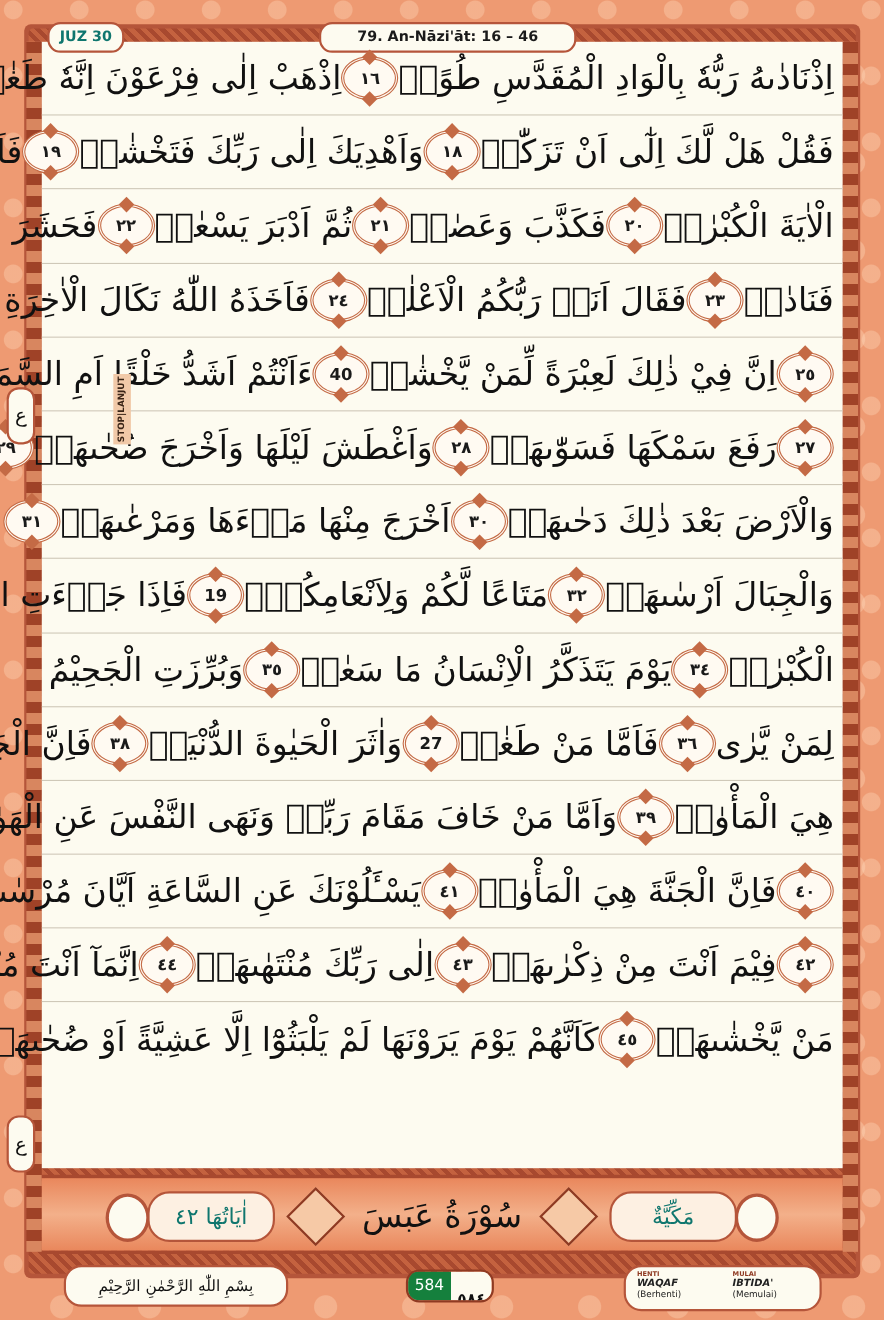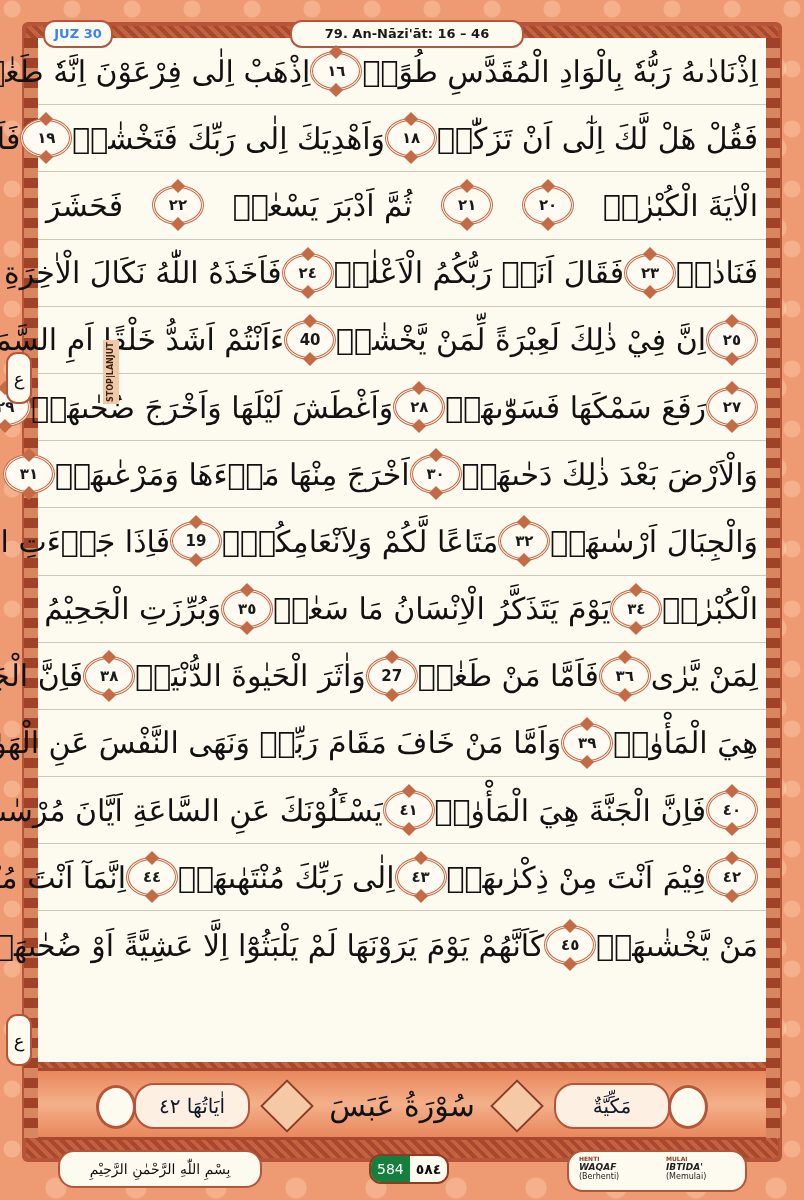--- a/index.html
+++ b/index.html
@@ -29,21 +29,21 @@
   .side-scallop-l, .side-scallop-r {
     position:absolute; top:38px; width:14px; height:1100px;
     background: repeating-linear-gradient(180deg, #9f4227 0 10px, #d8865f 10px 20px);
   }
   .side-scallop-l { left:24px; }
   .side-scallop-r { right:24px; }
 
   .juz-badge {
     position:absolute; left:43px; top:20px; width:66px; height:24px;
     background:#fdfbf0; border:2px solid #b5553a; border-radius:12px;
-    text-align:center; line-height:24px; font-weight:bold; font-size:13px; color:#3b82f6;
+    text-align:center; line-height:24px; font-weight:bold; font-size:13px; color:#0f766e;
   }
   .surah-badge {
     position:absolute; left:290px; top:20px; width:230px; height:24px;
     background:#fdfbf0; border:2px solid #b5553a; border-radius:12px;
     text-align:center; line-height:24px; font-weight:bold; font-size:13px; color:#1a1a1a;
   }
 
   .lines { position:absolute; left:38px; top:38px; width:728px; }
   .line {
     height:67.2px; position:relative; box-sizing:border-box;
@@ -90,21 +90,21 @@
   }
   .sp-cap-l, .sp-cap-r {
     position:absolute; top:14px; width:34px; height:38px; border-radius:50%;
     background:#fdfbf0; border:3px solid #b5553a;
   }
   .sp-cap-l { left:58px; } .sp-cap-r { right:58px; }
   .sp-box {
     position:absolute; top:12px; height:42px; background:#fdf0e2;
     border:2px solid #b5553a; border-radius:20px;
     display:flex; align-items:center; justify-content:center;
-    font-family:"DejaVu Serif", serif; font-size:20px; color:#0f172a;
+    font-family:"DejaVu Serif", serif; font-size:20px; color:#0f766e;
   }
   .sp-box.ayat { left:96px; width:112px; }
   .sp-box.place { right:96px; width:112px; }
   .sp-diamond {
     position:absolute; top:16px; width:34px; height:34px; background:#f6c9a6;
     border:2px solid #8f3a22; transform:rotate(45deg);
   }
   .sp-diamond.l { left:230px; } .sp-diamond.r { right:230px; }
   .sp-title {
     position:absolute; left:280px; top:8px; width:168px; height:52px;
@@ -116,21 +116,21 @@
     position:absolute; left:58px; top:1150px; width:200px; height:34px;
     background:#fdfbf0; border:2px solid #b5553a; border-radius:16px;
     display:flex; align-items:center; justify-content:center;
     font-family:"DejaVu Serif", serif; font-size:14px; color:#111;
   }
   .page-num {
     position:absolute; left:369px; top:1154px; height:26px; display:flex;
     border:2px solid #8f3a22; border-radius:12px; overflow:hidden;
   }
   .page-num .latin { background:#15803d; color:#fff; font-size:14px; padding:0 6px; line-height:26px; }
-  .page-num .arabic { background:#fdfbf0; color:#111; font-size:14px; padding:0 6px; line-height:26px; font-weight:bold; }
+  .page-num .arabic { background:#fdfbf0; color:#111; font-size:14px; padding:12px 6px; line-height:26px; font-weight:bold; }
   .waqaf-box {
     position:absolute; left:567px; top:1150px; width:176px; height:38px;
     background:#fdfbf0; border:2px solid #b5553a; border-radius:16px;
     font-size:9px; color:#222;
   }
   .wq-col { position:absolute; top:3px; width:70px; }
   .wq-col.l { left:10px; } .wq-col.r { right:9px; }
   .wq-small { font-size:6px; font-weight:bold; color:#8f3a22; display:block; }
   .wq-main { font-weight:bold; font-style:italic; font-size:9px; display:block; }
   .wq-sub { font-size:8px; display:block; }
@@ -156,20 +156,21 @@
     <div class="line">
       <span class="seg">فَقُلْ هَلْ لَّكَ اِلٰٓى اَنْ تَزَكّٰىۙ</span>
       <span class="medal">١٨</span>
       <span class="seg">وَاَهْدِيَكَ اِلٰى رَبِّكَ فَتَخْشٰىۚ</span>
       <span class="medal">١٩</span>
       <span class="seg">فَاَرٰىهُ</span>
     </div>
     <div class="line">
       <span class="seg">الْاٰيَةَ الْكُبْرٰىۖ</span>
       <span class="medal">٢٠</span>
+      <span class="seg">فَكَذَّبَ وَعَصٰىۖ</span>
       <span class="medal">٢١</span>
       <span class="seg">ثُمَّ اَدْبَرَ يَسْعٰىۖ</span>
       <span class="medal">٢٢</span>
       <span class="seg">فَحَشَرَ</span>
     </div>
     <div class="line">
       <span class="seg">فَنَادٰىۖ</span>
       <span class="medal">٢٣</span>
       <span class="seg">فَقَالَ اَنَا۠ رَبُّكُمُ الْاَعْلٰىۖ</span>
       <span class="medal">٢٤</span>

